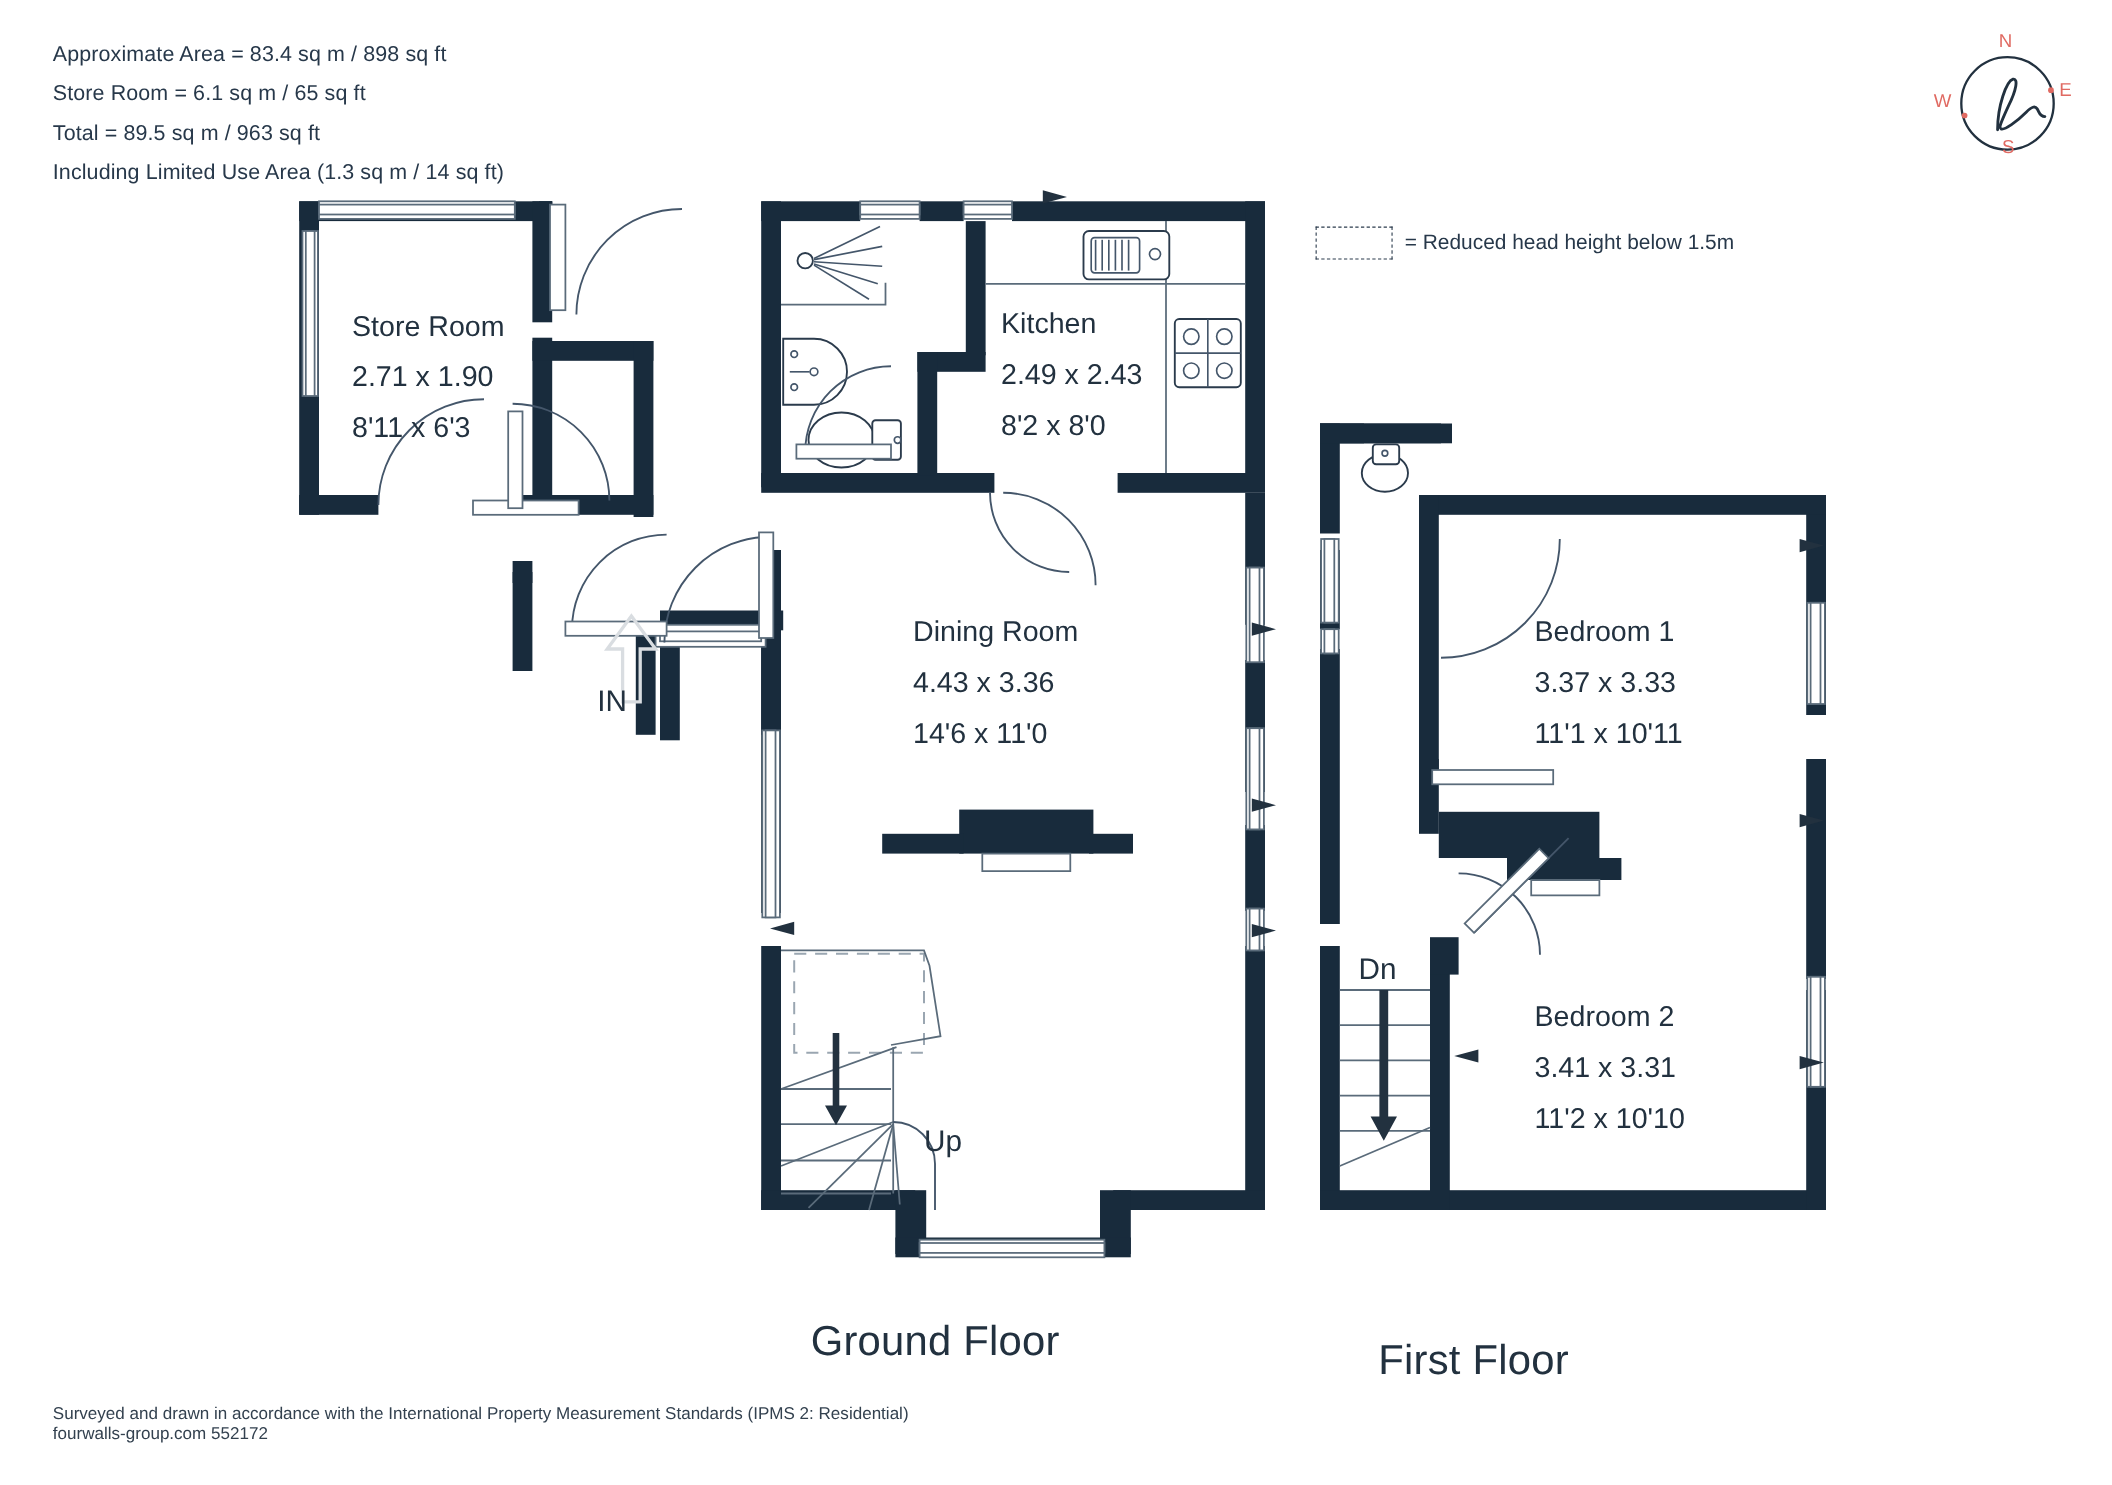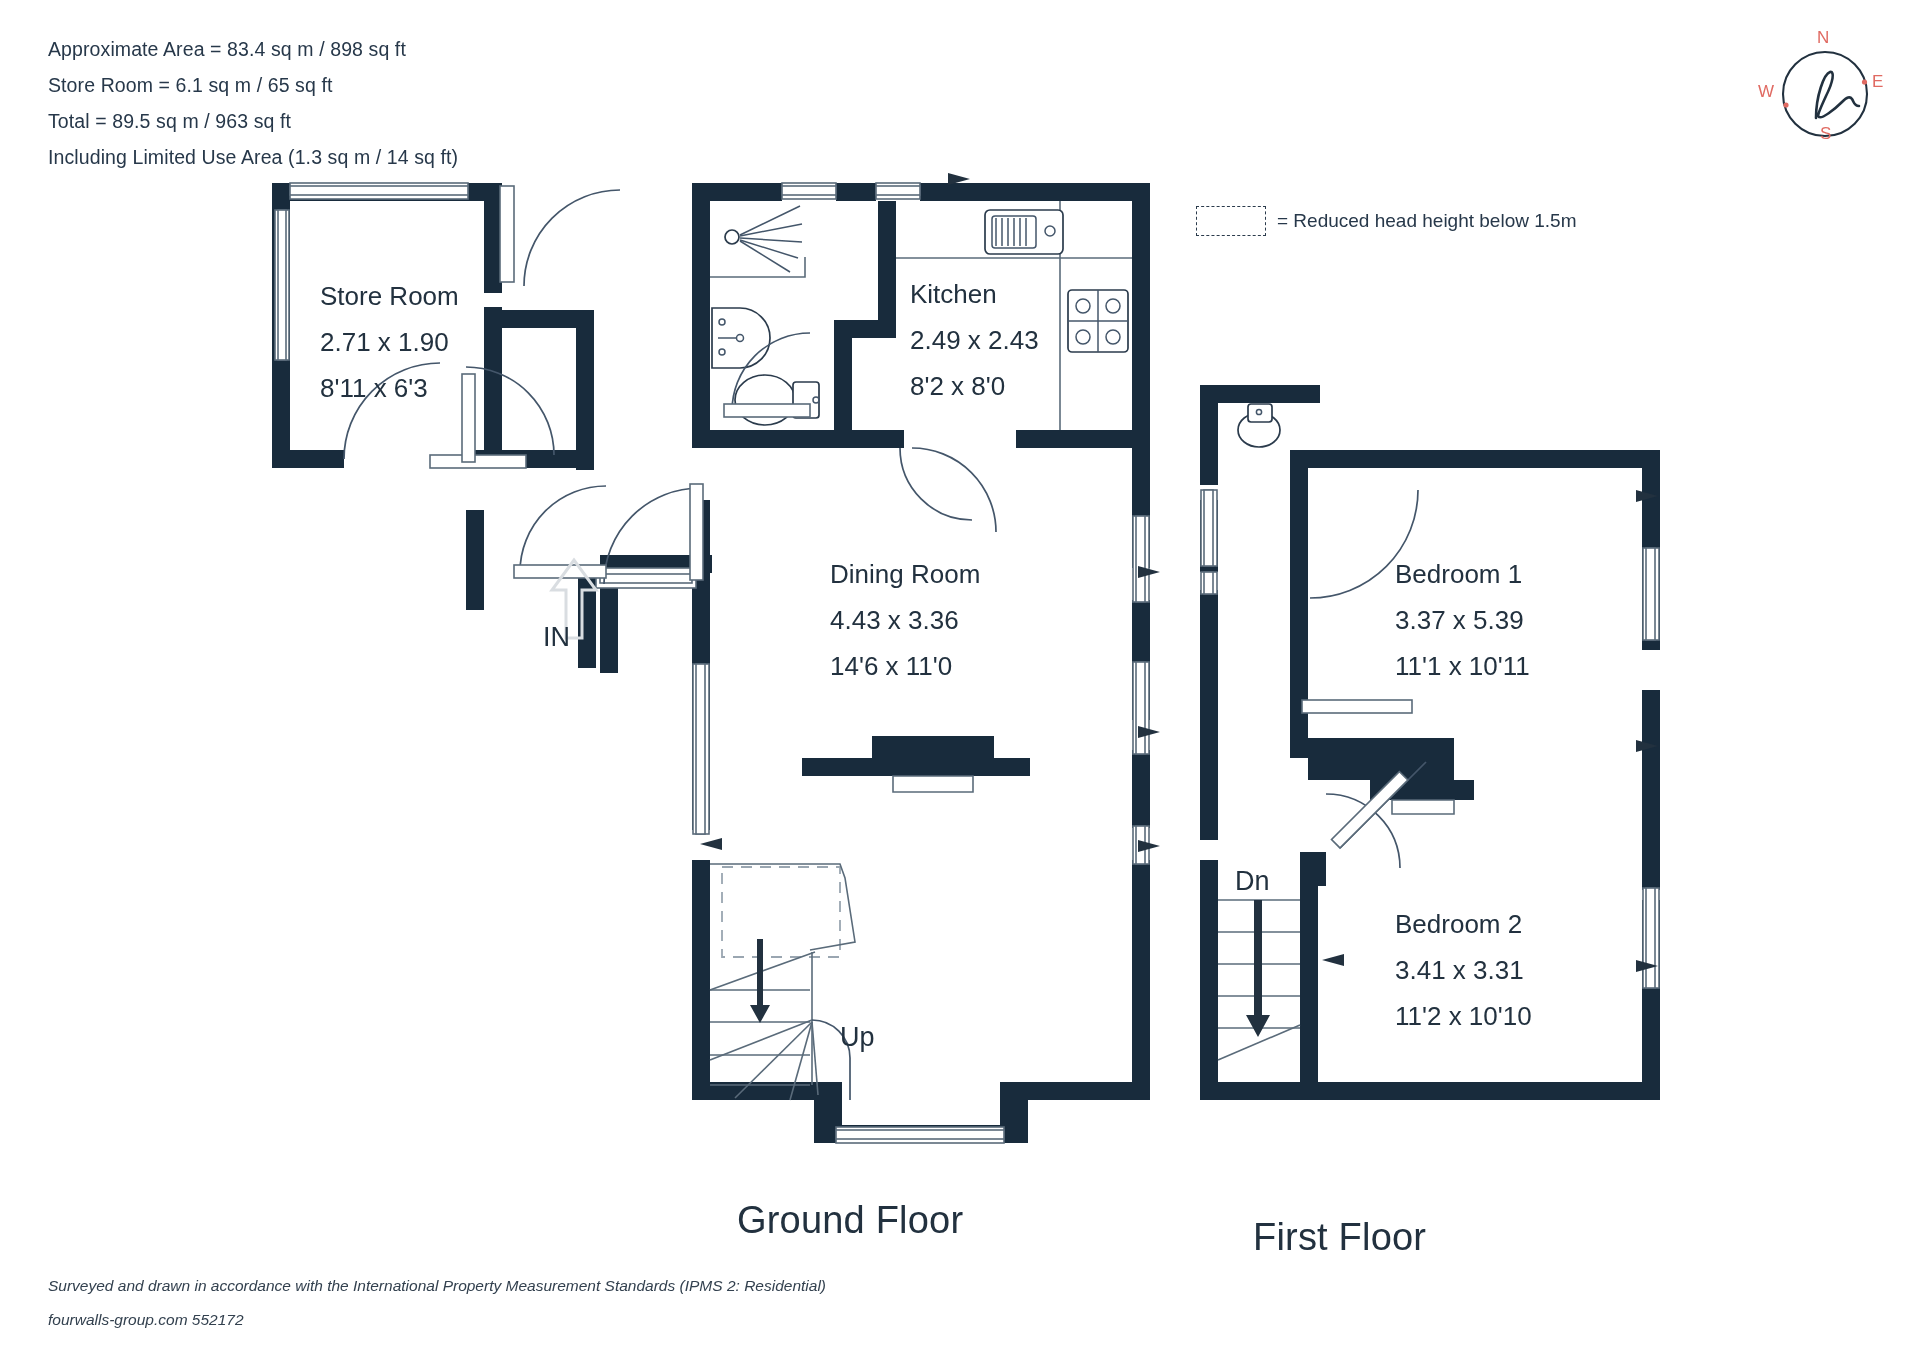--- a/index.html
+++ b/index.html
@@ -44,21 +44,21 @@
 
   
   .room-label{position:absolute;text-align:left;line-height:1.30;white-space:nowrap;}
   .room-label .rname{font-size:26px;color:#22313f;}
   .room-label .rdim{font-size:26px;color:#22313f;margin-top:12px;}
 
   
   .plan-tag{position:absolute;font-size:27px;color:#22313f;}
 
   
-  .footer{position:absolute;left:48px;top:1277px;display:flex;flex-direction:column;gap:16px;font-style:italic;}
+  .footer{position:absolute;left:48px;top:1277px;display:flex;flex-direction:column;gap:0;}
   .footer div{font-size:15.5px;color:#33414f;white-space:nowrap;}
 
   svg{display:block;}
   .plan-svg{position:absolute;left:0;top:0;pointer-events:none;}
 </style>
 </head>
 <body>
 
 <div class="page">
 
@@ -346,21 +346,21 @@
 
   <div class="room-label" id="lbl-dining" style="left:830px;top:558px;">
     <div class="rname">Dining Room</div>
     <div class="rdim">4.43 x 3.36</div>
     <div class="rdim">14'6 x 11'0</div>
   </div>
 
 
   <div class="room-label" id="lbl-bed1" style="left:1395px;top:558px;">
     <div class="rname">Bedroom 1</div>
-    <div class="rdim">3.37 x 5.39</div>
+    <div class="rdim">3.37 x 3.33</div>
     <div class="rdim">11'1 x 10'11</div>
   </div>
 
   <div class="room-label" id="lbl-bed2" style="left:1395px;top:908px;">
     <div class="rname">Bedroom 2</div>
     <div class="rdim">3.41 x 3.31</div>
     <div class="rdim">11'2 x 10'10</div>
   </div>
 
   <div class="plan-tag" style="left:543px;top:622px;">IN</div>

